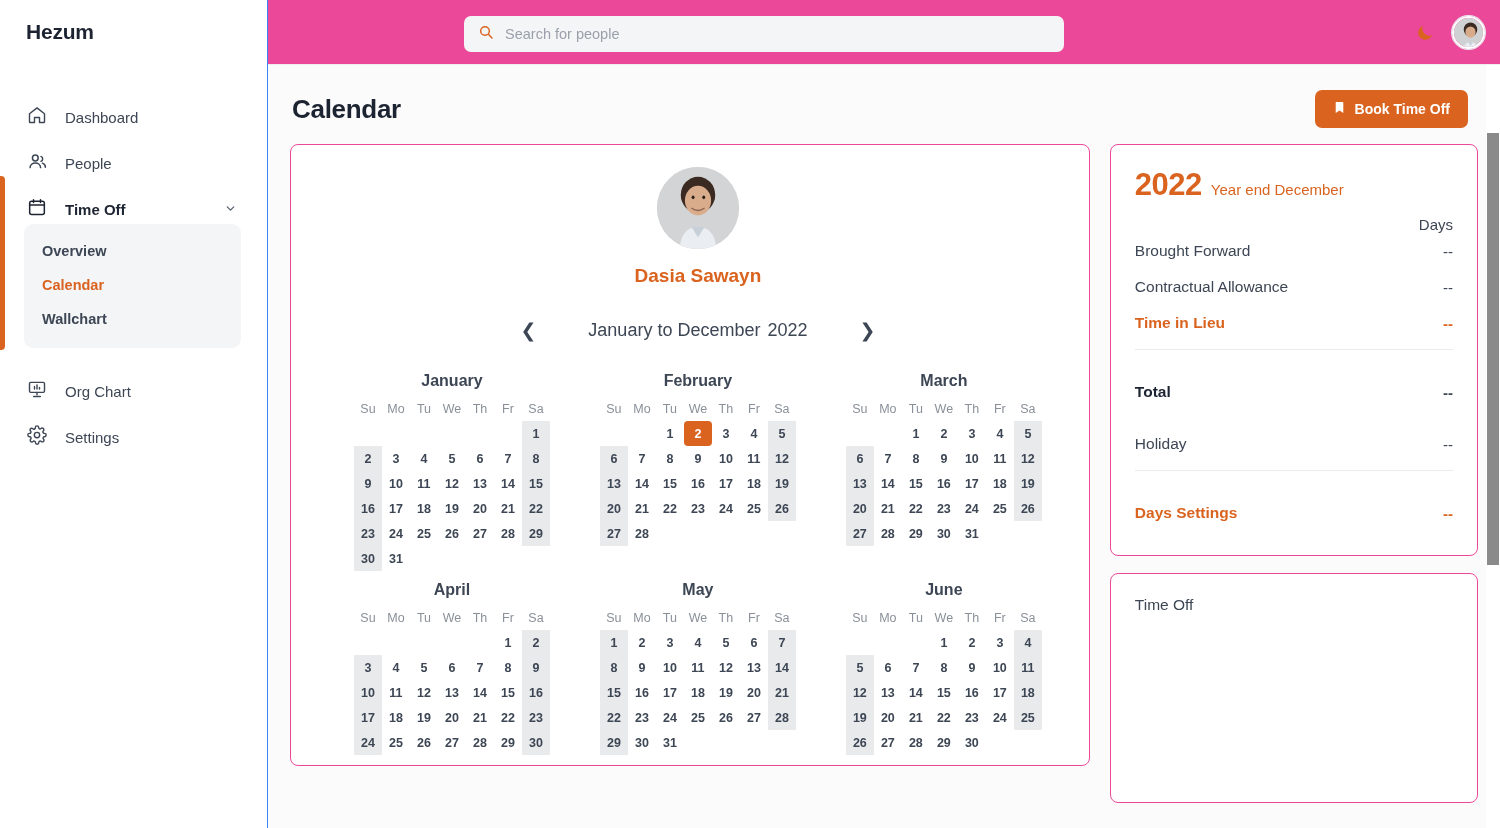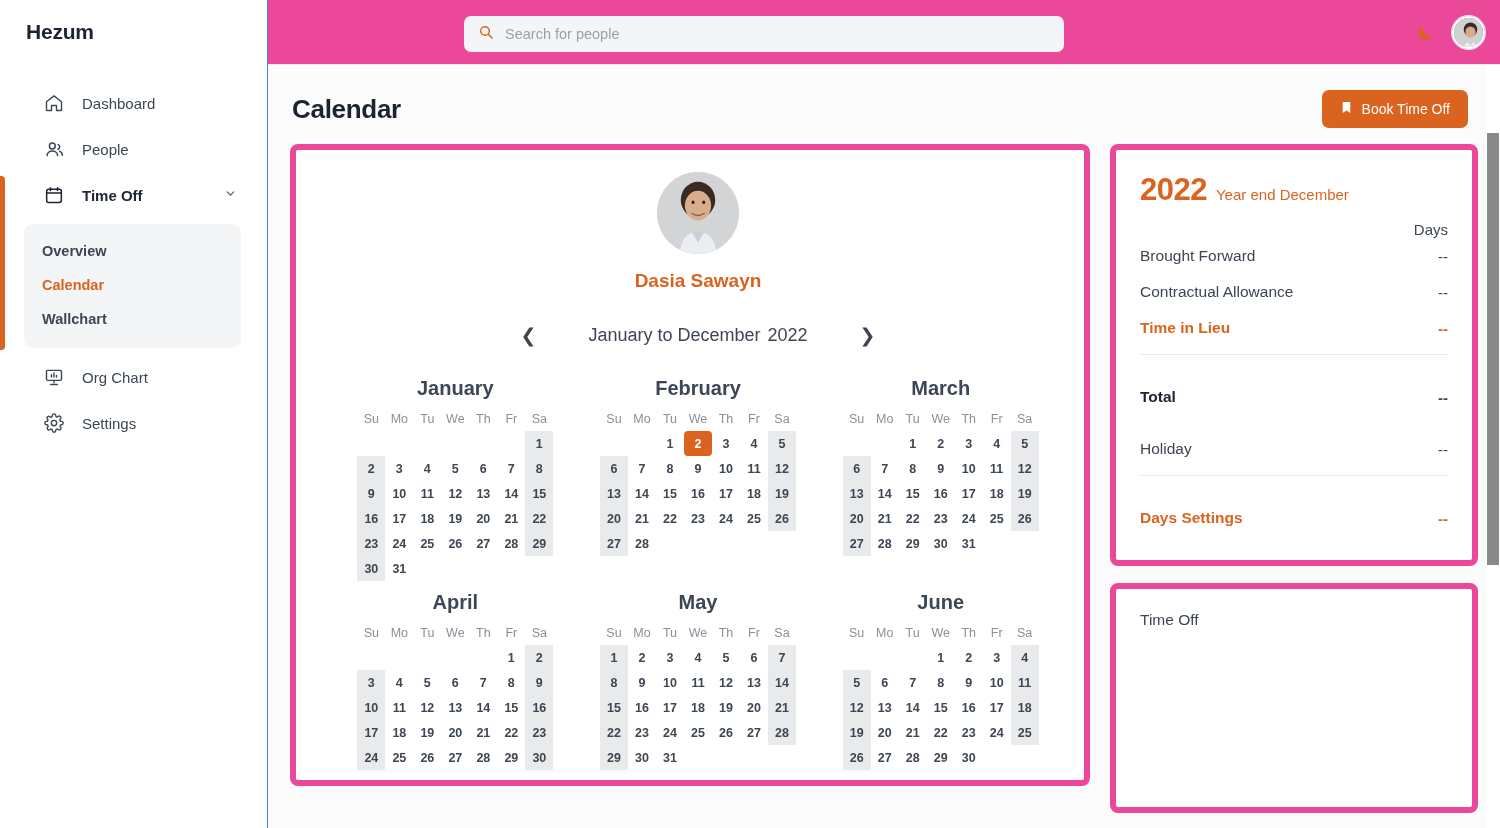--- a/index.html
+++ b/index.html
@@ -18,22 +18,22 @@
     flex: 0 0 268px;
     position: relative;
     border-right: 1px solid #3b82f6;
   }
   .brand {
     font-size: 21px; font-weight: bold; color: #1c2331;
     padding: 20px 0 0 26px; letter-spacing: -0.2px;
   }
   .nav { margin-top: 36px; }
   .nav-item {
-    display: flex; align-items: center;
-    height: 46px; padding-left: 43px;
+    display: flex; align-items: flex-end;
+    height: 46px; padding-left: 26px;
     color: #3d4654; font-size: 15px;
     cursor: pointer;
     position: relative;
   }
   .nav-item .ic { width: 22px; height: 22px; margin-right: 17px; flex: 0 0 22px;
     display: flex; align-items: center; justify-content: center; }
   .nav-item.bold { font-weight: bold; color: #1c2331; }
   .chev { margin-left: auto; margin-right: 30px; color: #59616e; font-size: 12px; }
   .submenu {
     background: #f4f5f7;
@@ -95,36 +95,36 @@
     display: flex; align-items: center;
     padding: 25px 32px 0 24px;
   }
   .page-title {
     font-size: 26px; font-weight: bold; color: #1c2331;
     letter-spacing: -0.3px;
   }
   .book-btn {
     margin-left: auto;
     background: #d9631f; color: #ffffff;
-    font-size: 14px; font-weight: normal;
+    font-size: 14px; font-weight: bold;
     border: none; border-radius: 7px;
     height: 38px; padding: 13px 18px;
     display: flex; align-items: center; gap: 9px;
     cursor: pointer;
     font-family: "Liberation Sans", sans-serif;
   }
 
   .content {
     display: flex; gap: 20px;
     padding: 16px 22px 0 22px;
     align-items: flex-start;
   }
   .card {
     background: #ffffff;
-    border: 6px solid #ec4899;
+    border: 1px solid #ec4899;
     border-radius: 8px;
   }
   .cal-card { width: 842px; padding: 22px 0 10px 16px; }
   .side-col { width: 388px; display: flex; flex-direction: column; gap: 17px; }
 
   
   .profile { text-align: center; }
   .profile-pic {
     width: 82px; height: 82px; border-radius: 50%;
     margin: 0 auto; overflow: hidden; background: #d7d8d9;
@@ -144,21 +144,21 @@
   .month-range .yr { margin-left: 7px; }
 
   
   .months {
     display: grid; grid-template-columns: repeat(3, 1fr);
     margin-top: 28px; padding: 0 22px;
     row-gap: 10px;
   }
   .month { text-align: center; }
   .month-title {
-    font-size: 20px; font-weight: bold; color: #3d4654;
+    font-size: 16px; font-weight: bold; color: #3d4654;
     margin-bottom: 7px;
   }
   table.m { border-collapse: collapse; margin: 0 auto; }
   table.m th {
     font-size: 12.5px; font-weight: normal; color: #8a9099;
     width: 28px; height: 24px; text-align: center;
   }
   table.m td {
     font-size: 12.5px; font-weight: bold; color: #3d4654;
     width: 28px; height: 25px; text-align: center;

